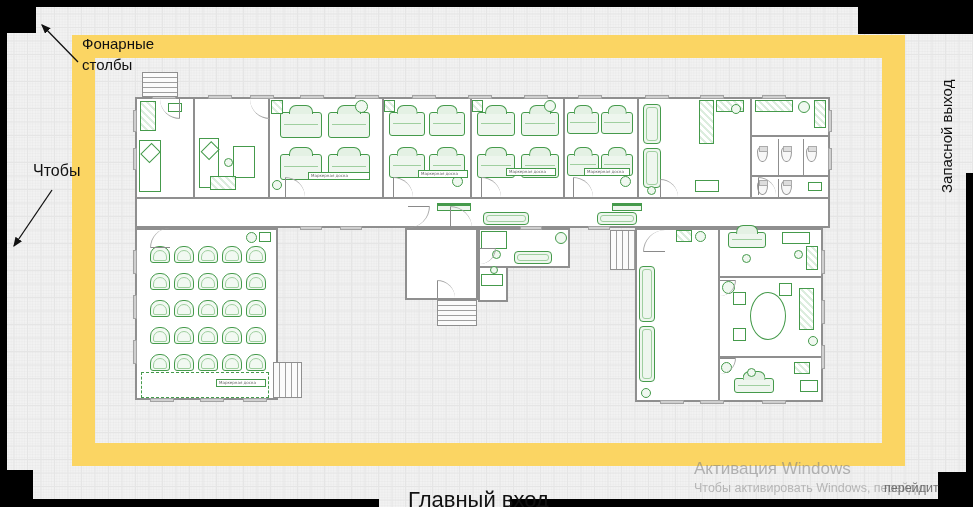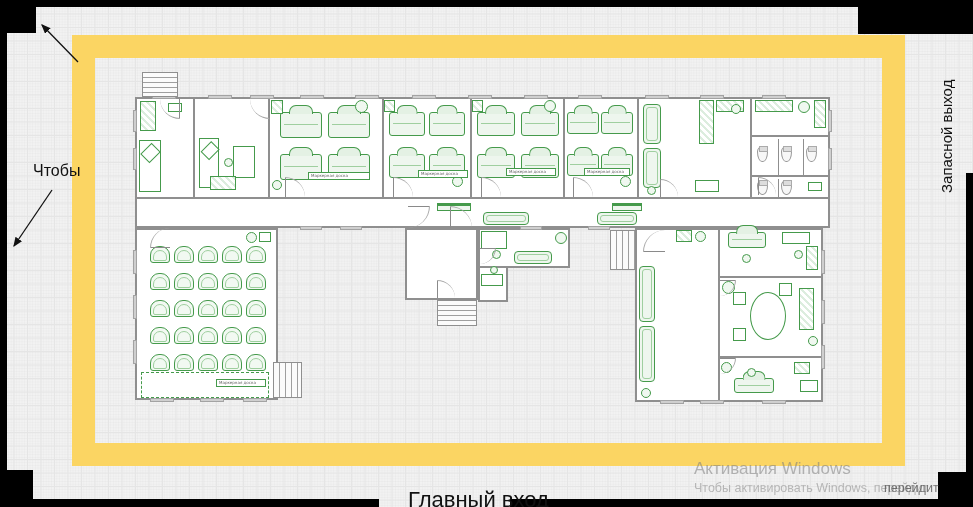--- a/index.html
+++ b/index.html
@@ -268,20 +268,24 @@
   <div id="bar-top" class="abs blk"></div>
   <div id="blk-tl" class="abs blk"></div>
   <div id="blk-tr" class="abs blk"></div>
   <div id="strip-left" class="abs blk"></div>
   <div id="blk-bl" class="abs blk"></div>
   <div id="bar-bot-l" class="abs blk"></div>
   <div id="bar-bot-r" class="abs blk"></div>
   <div id="blk-br" class="abs blk"></div>
   <div id="strip-right" class="abs blk"></div>
 
+  <div id="lamp-label" class="abs anno">
+    <div>Фонарные</div>
+    <div>столбы</div>
+  </div>
   <div id="fence-label" class="abs anno">Чтобы</div>
   <div id="exit-label" class="abs anno">Запасной выход</div>
   <div id="entrance-label" class="abs anno">Главный вход</div>
 
   <div id="wm-title" class="abs">Активация Windows</div>
   <div id="wm-sub" class="abs">Чтобы активировать Windows, перейдит</div>
   <div id="wm-tail" class="abs">перейдит</div>
 
   <svg id="arrows" class="abs" width="973" height="507" viewBox="0 0 973 507">
     <defs>

